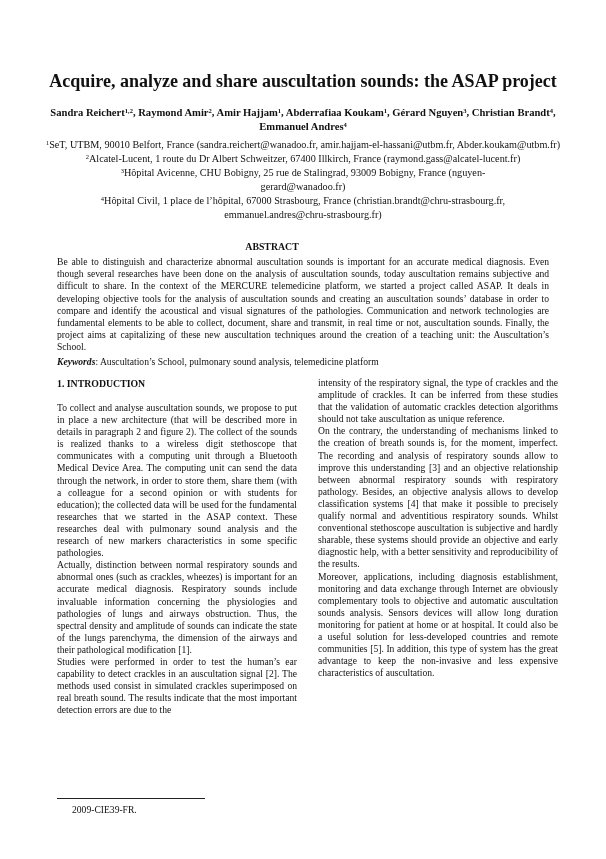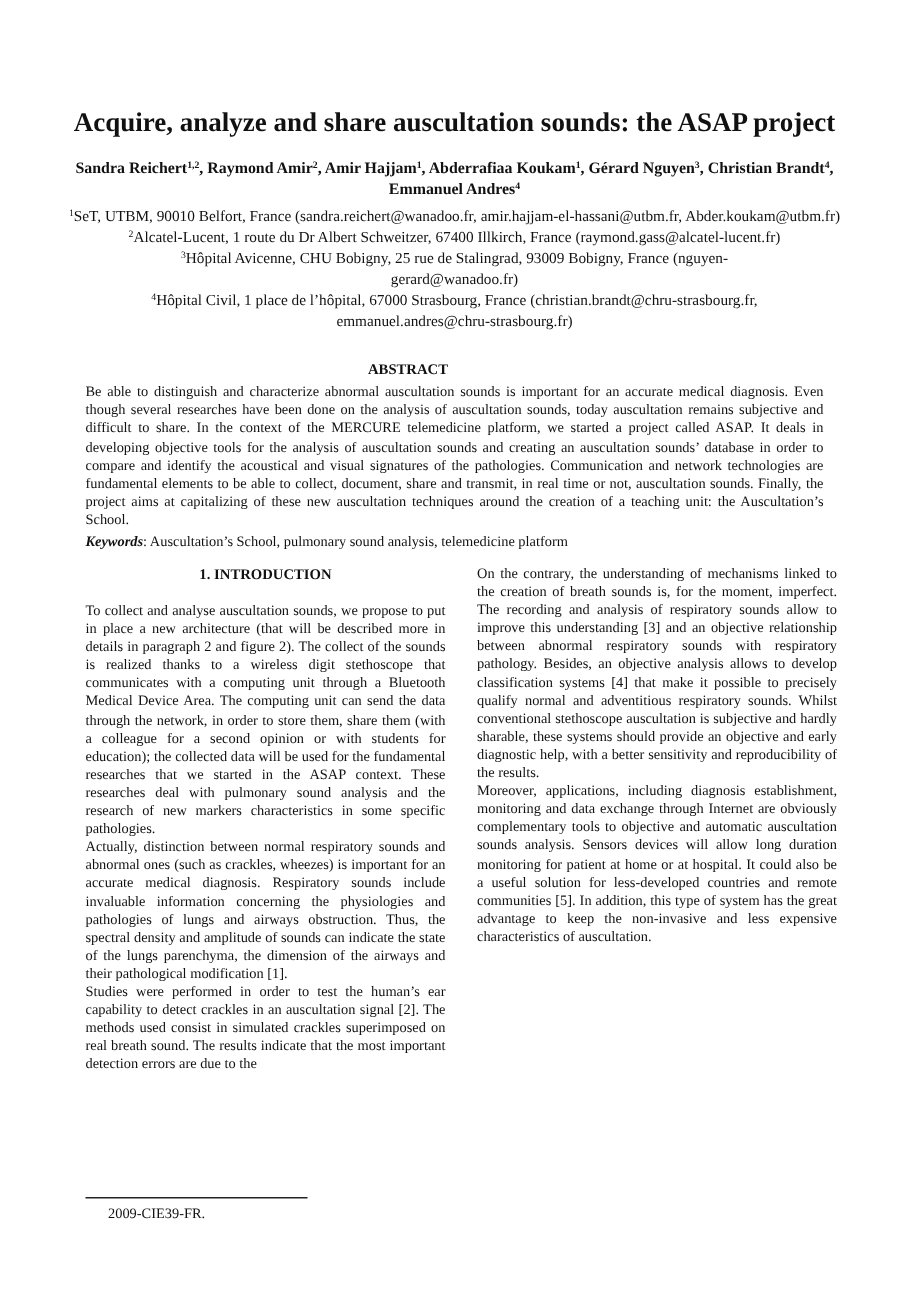--- a/index.html
+++ b/index.html
@@ -14,21 +14,21 @@
   sup { font-size: 6.5px; vertical-align: top; position: relative; top: -2px; }
   .abs-head { position: absolute; top: 241px; left: 0; width: 544px; text-align: center;
               font-weight: bold; font-size: 9.8px; }
   .abstract { position: absolute; top: 256px; left: 57px; width: 492px; font-size: 9.6px;
               line-height: 12.2px; text-align: justify; }
   .kw { position: absolute; top: 356px; left: 57px; width: 492px; font-size: 9.6px; }
   .kw b { font-style: italic; }
   .col { position: absolute; font-size: 9.6px; line-height: 12.1px; text-align: justify; width: 240px; }
   .col-left { left: 57px; top: 402px; }
   .col-right { left: 318px; top: 377px; }
-  .sec-head { position: absolute; top: 378px; left: 57px; width: 240px; text-align: center;
+  .sec-head { position: absolute; top: 378px; left: 57px; width: 240px; 
               font-weight: bold; font-size: 9.8px; }
   .sub-head { font-style: italic; margin-top: 12px; }
   p { margin: 0; }
   .fn-rule { position: absolute; top: 798px; left: 57px; width: 148px; border-top: 1px solid #222; }
   .footnote { position: absolute; top: 804px; left: 72px; font-size: 9.6px; }
 </style>
 </head>
 <body>
 
 <div class="title">Acquire, analyze and share auscultation sounds: the ASAP project</div>
@@ -56,18 +56,19 @@
 
 <div class="sec-head">1. INTRODUCTION</div>
 
 <div class="col col-left">
   <p>To collect and analyse auscultation sounds, we propose to put in place a new architecture (that will be described more in details in paragraph 2 and figure 2). The collect of the sounds is realized thanks to a wireless digit stethoscope that communicates with a computing unit through a Bluetooth Medical Device Area. The computing unit can send the data through the network, in order to store them, share them (with a colleague for a second opinion or with students for education); the collected data will be used for the fundamental researches that we started in the ASAP context. These researches deal with pulmonary sound analysis and the research of new markers characteristics in some specific pathologies.</p>
   <p>Actually, distinction between normal respiratory sounds and abnormal ones (such as crackles, wheezes) is important for an accurate medical diagnosis. Respiratory sounds include invaluable information concerning the physiologies and pathologies of lungs and airways obstruction. Thus, the spectral density and amplitude of sounds can indicate the state of the lungs parenchyma, the dimension of the airways and their pathological modification [1].</p>
   <p>Studies were performed in order to test the human’s ear capability to detect crackles in an auscultation signal [2]. The methods used consist in simulated crackles superimposed on real breath sound. The results indicate that the most important detection errors are due to the</p>
 </div>
 
 <div class="col col-right">
+  <p>intensity of the respiratory signal, the type of crackles and the amplitude of crackles. It can be inferred from these studies that the validation of automatic crackles detection algorithms should not take auscultation as unique reference.</p>
   <p>On the contrary, the understanding of mechanisms linked to the creation of breath sounds is, for the moment, imperfect. The recording and analysis of respiratory sounds allow to improve this understanding [3] and an objective relationship between abnormal respiratory sounds with respiratory pathology. Besides, an objective analysis allows to develop classification systems [4] that make it possible to precisely qualify normal and adventitious respiratory sounds. Whilst conventional stethoscope auscultation is subjective and hardly sharable, these systems should provide an objective and early diagnostic help, with a better sensitivity and reproducibility of the results.</p>
   <p>Moreover, applications, including diagnosis establishment, monitoring and data exchange through Internet are obviously complementary tools to objective and automatic auscultation sounds analysis. Sensors devices will allow long duration monitoring for patient at home or at hospital. It could also be a useful solution for less-developed countries and remote communities [5]. In addition, this type of system has the great advantage to keep the non-invasive and less expensive characteristics of auscultation.</p>
 </div>
 
 <div class="fn-rule"></div>
 <div class="footnote">2009-CIE39-FR.</div>
 
 </body></html>

